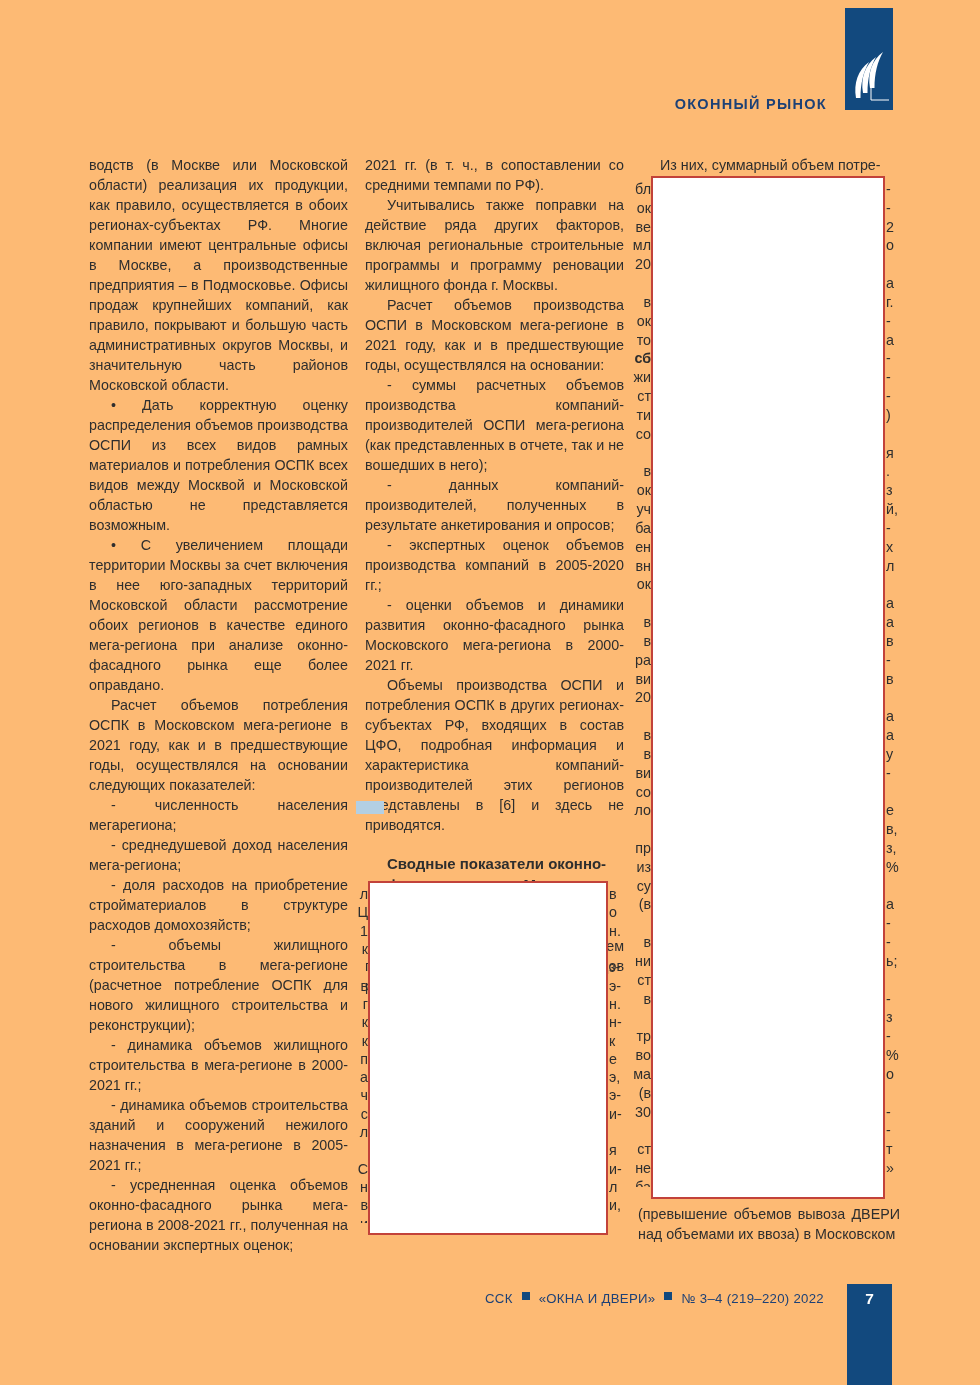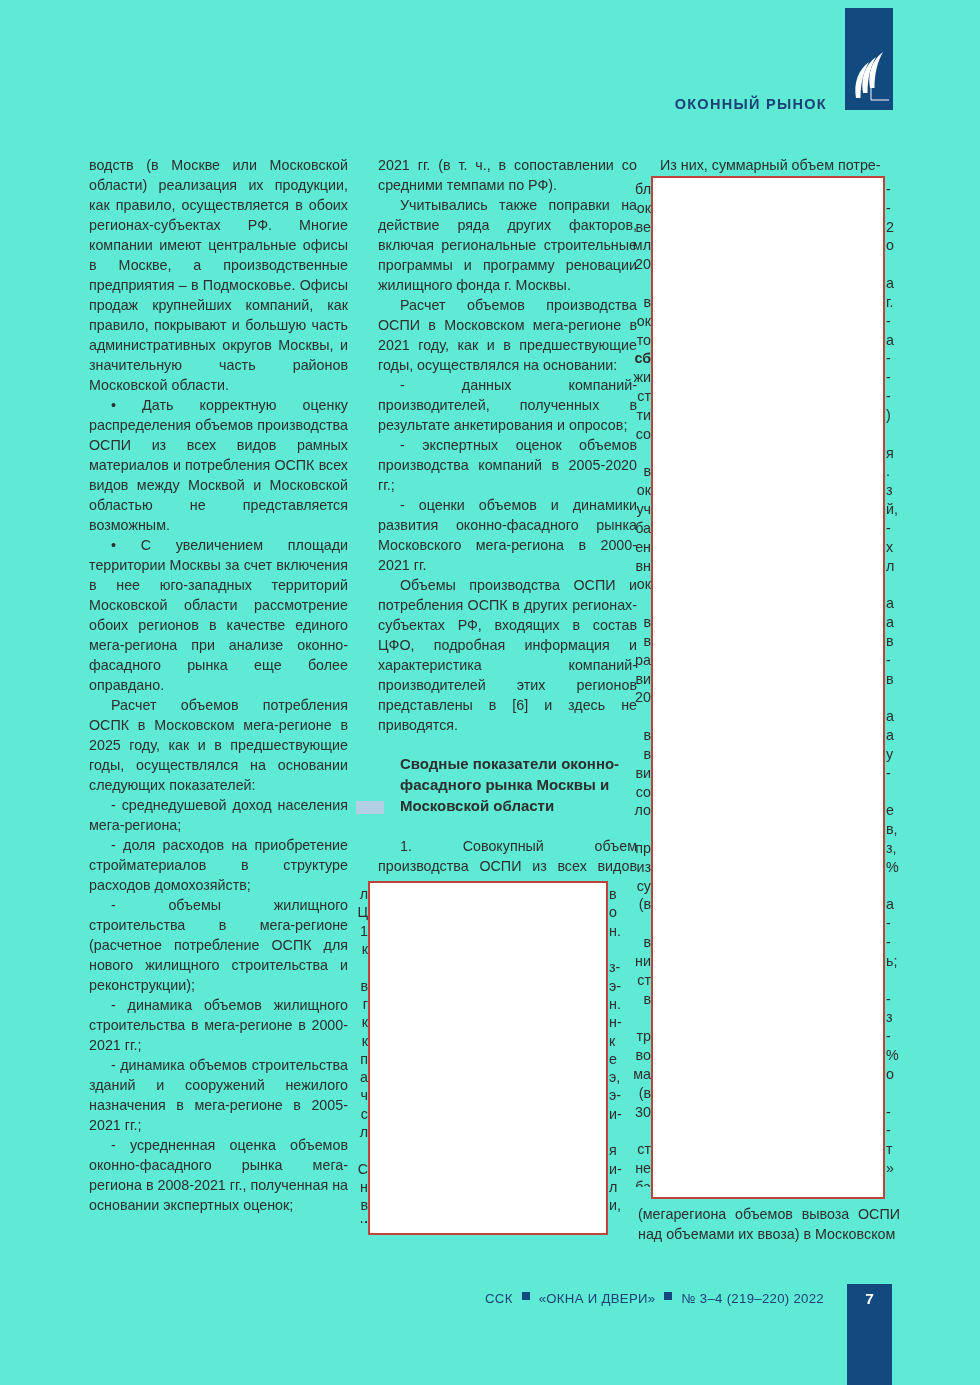--- a/index.html
+++ b/index.html
@@ -1,39 +1,39 @@
 <!DOCTYPE html>
 <html style="--navy: #12497e; --navy-text: #1d4176; --body: #2e2e2e; --red: #c2423a; --highlight: #b3cfe3;"><head>
 <meta charset="utf-8">
 <style>
   html,body{margin:0;padding:0;background:#e8e8e8;}
   .page{
     position:relative;width:980px;height:1385px;margin:0 auto;
-    background:#5eead4;overflow:hidden;
+    background:#fdba74;overflow:hidden;
     font-family:"Liberation Sans", sans-serif;
     color:var(--body,#2e2e2e);
   }
   
   .header-label{
     position:absolute;top:96px;right:153px;
     font-size:14.5px;font-weight:bold;letter-spacing:1.3px;
     color:var(--navy-text,#1d4176);
   }
   .logo{
     position:absolute;left:845px;top:8px;width:48px;height:102px;
     background:var(--navy,#12497e);
   }
   .logo svg{display:block;width:100%;height:100%;}
   
   .col{
     position:absolute;top:155px;width:259px;
     font-size:14.3px;line-height:20px;text-align:justify;
   }
   .col1{left:89px;}
-  .col2{left:378px;}
+  .col2{left:365px;}
   .col3{left:638px;width:262px;}
   .col p{margin:0;text-indent:22px;}
   .col p.flush{text-indent:0;}
   .subhead{
     font-weight:bold;font-size:15px;line-height:21px;
     margin:18px 0 20px 22px;text-align:left;
   }
   .col3-bottom{
     position:absolute;left:638px;top:1204px;width:262px;
     font-size:14.3px;line-height:20px;text-align:justify;margin:0;
@@ -89,46 +89,48 @@
         <path d="M25 80 C 22.5 65, 27 52, 38 44 C 32.5 54, 29.5 65, 29.5 80 Z"></path>
       </g>
       <path d="M26 72 L26 92 L44 92" fill="none" stroke="#ffffff" stroke-width="1"></path>
     </svg>
   </div>
 
   <div class="col col1" id="col1">
       <p class="flush">водств (в Москве или Московской области) реализация их продукции, как правило, осуществляется в обоих регионах-субъектах РФ. Многие компании имеют центральные офисы в Москве, а производственные предприятия – в Подмосковье. Офисы продаж крупнейших компаний, как правило, покрывают и большую часть административных округов Москвы, и значительную часть районов Московской области.</p>
       <p>• Дать корректную оценку распределения объемов производства ОСПИ из всех видов рамных материалов и потребления ОСПК всех видов между Москвой и Московской областью не представляется возможным.</p>
       <p>• С увеличением площади территории Москвы за счет включения в нее юго-западных территорий Московской области рассмотрение обоих регионов в качестве единого мега-региона при анализе оконно-фасадного рынка еще более оправдано.</p>
-      <p>Расчет объемов потребления ОСПК в Московском мега-регионе в 2025 году, как и в предшествующие годы, осуществлялся на основании следующих показателей:</p>
+      <p>Расчет объемов потребления ОСПК в Московском мега-регионе в 2021 году, как и в предшествующие годы, осуществлялся на основании следующих показателей:</p>
+      <p>- численность населения мегарегиона;</p>
       <p>- среднедушевой доход населения мега-региона;</p>
       <p>- доля расходов на приобретение стройматериалов в структуре расходов домохозяйств;</p>
       <p>- объемы жилищного строительства в мега-регионе (расчетное потребление ОСПК для нового жилищного строительства и реконструкции);</p>
       <p>- динамика объемов жилищного строительства в мега-регионе в 2000-2021 гг.;</p>
       <p>- динамика объемов строительства зданий и сооружений нежилого назначения в мега-регионе в 2005-2021 гг.;</p>
       <p>- усредненная оценка объемов оконно-фасадного рынка мега-региона в 2008-2021 гг., полученная на основании экспертных оценок;</p>
     </div>
 
   <div class="col col2" id="col2">
       <p class="flush">2021 гг. (в т. ч., в сопоставлении со средними темпами по РФ).</p>
       <p>Учитывались также поправки на действие ряда других факторов, включая региональные строительные программы и программу реновации жилищного фонда г. Москвы.</p>
       <p>Расчет объемов производства ОСПИ в Московском мега-регионе в 2021 году, как и в предшествующие годы, осуществлялся на основании:</p>
+      <p>- суммы расчетных объемов производства компаний-производителей ОСПИ мега-региона (как представленных в отчете, так и не вошедших в него);</p>
       <p>- данных компаний-производителей, полученных в результате анкетирования и опросов;</p>
       <p>- экспертных оценок объемов производства компаний в 2005-2020 гг.;</p>
       <p>- оценки объемов и динамики развития оконно-фасадного рынка Московского мега-региона в 2000-2021 гг.</p>
       <p>Объемы производства ОСПИ и потребления ОСПК в других регионах-субъектах РФ, входящих в состав ЦФО, подробная информация и характеристика компаний-производителей этих регионов представлены в [6] и здесь не приводятся.</p>
       <div class="subhead">Сводные показатели оконно-фасадного рынка Москвы и Московской области</div>
       <p>1. Совокупный объем производства ОСПИ из всех видов рамных материа-</p>
     </div>
 
   <div class="col col3">
     <p>Из них, суммарный объем потре-</p>
   </div>
 
-  <p class="col3-bottom">(мегарегиона объемов вывоза ОСПИ над объемами их ввоза) в Московском</p>
+  <p class="col3-bottom">(превышение объемов вывоза ДВЕРИ над объемами их ввоза) в Московском</p>
 
   <div class="highlight"></div>
 
   <div class="footer">
     <span>ССК</span>
     <span class="sq"></span>
     <span>«ОКНА И ДВЕРИ»</span>
     <span class="sq"></span>
     <span>№ 3–4 (219–220) 2022</span>
   </div>

